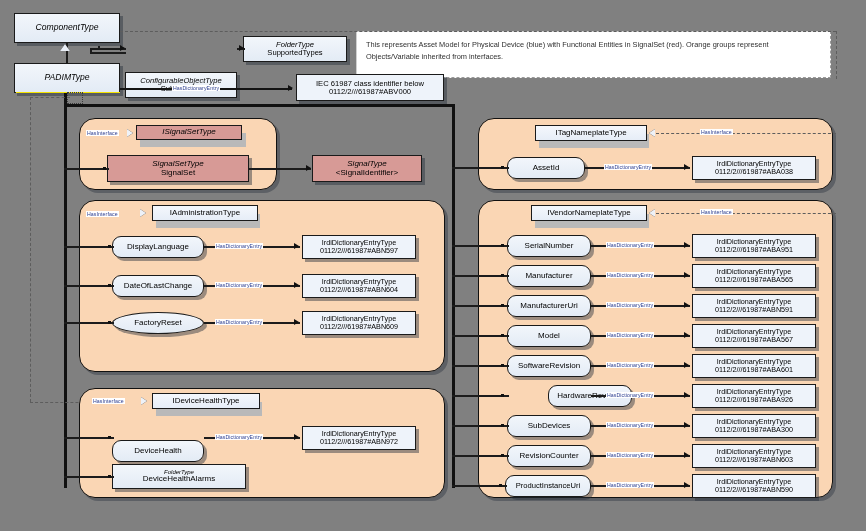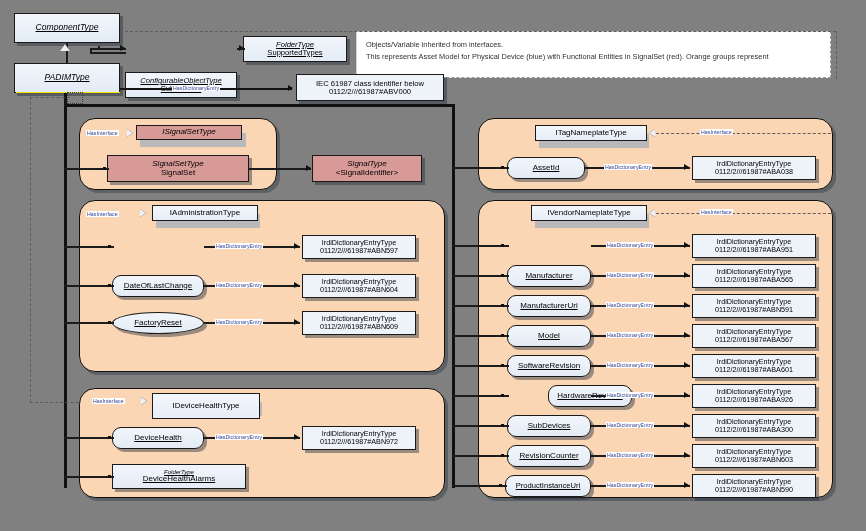--- a/index.html
+++ b/index.html
@@ -11,21 +11,21 @@
   #canvas{position:absolute;left:0;top:0;width:866px;height:531px;}
 
   
   .node{position:absolute;box-sizing:border-box;display:flex;flex-direction:column;
         align-items:center;justify-content:center;text-align:center;line-height:1.05;
         color:#000;}
   .shadow{box-shadow:3px 3px 0 rgba(40,48,60,.45);}
 
   
   .cls{background:linear-gradient(180deg,#f2f6fb 0%,#e3ebf5 100%);
-       border:1.5px solid #1a1a1a;text-decoration:underline;}
+       border:1.5px solid #1a1a1a;}
   .cls.sq{border-radius:0;}
   .cls.rnd{border-radius:9px;}
   .cls.oval{border-radius:50%;}
 
   
   .iface{background:linear-gradient(180deg,#f4f7fc 0%,#e6edf7 100%);
          border:1.5px solid #1a1a1a;}
   .ifaceshadow{position:absolute;background:#b9b9b9;border:0;}
 
   
@@ -90,22 +90,22 @@
   .fs75{font-size:7.6px;}
   .fs8{font-size:8px;}
   .fs85{font-size:8.6px;}
 </style>
 </head>
 <body>
 
 <div id="canvas">
 
   <div class="note" style="left:356px;top:31px;width:475px;height:47px;">
+    <div>This represents Asset Model for Physical Device (blue) with Functional Entities in SignalSet (red). Orange groups represent</div>
     <div>Objects/Variable inherited from interfaces.</div>
-    <div>This represents Asset Model for Physical Device (blue) with Functional Entities in SignalSet (red). Orange groups represent</div>
   </div>
 
   <div class="node cls sq shadow fs85 t-it" style="left:14px;top:13px;width:106px;height:30px;">
     <span>ComponentType</span>
   </div>
 
   <div class="ln v" style="left:66px;top:43px;height:27px;"></div>
   <div class="tri-up" style="left:60px;top:44px;"></div>
   <div class="ln v" style="left:66px;top:51px;height:19px;"></div>
 
@@ -178,20 +178,23 @@
   <div class="arrow" style="left:306px;top:165px;"></div>
 
   <div class="group" style="left:79px;top:200px;width:366px;height:172px;"></div>
   <div class="elabel" style="left:86px;top:211px;">HasInterface</div>
   <div class="tri-r" style="left:140px;top:209px;"></div>
   <div class="ifaceshadow" style="left:156px;top:214px;width:104px;height:14px;"></div>
   <div class="node iface sq fs8" style="left:152px;top:205px;width:106px;height:16px;">
     <span>IAdministrationType</span>
   </div>
 
+  <div class="node cls rnd shadow fs8" style="left:112px;top:236px;width:92px;height:22px;">
+    <span>DisplayLanguage</span>
+  </div>
   <div class="ln h" style="left:64px;top:246px;width:50px;"></div>
   <div class="sqdot" style="left:108px;top:245px;"></div>
   <div class="ln h" style="left:204px;top:246px;width:96px;"></div>
   <div class="arrow" style="left:294px;top:243px;"></div>
   <div class="elabel" style="left:215px;top:243px;">HasDictionaryEntry</div>
   <div class="node dict shadow fs7" style="left:302px;top:235px;width:114px;height:24px;">
     <span class="l1">IrdiDictionaryEntryType</span>
     <span>0112/2///61987#ABN597</span>
   </div>
 
@@ -218,25 +221,25 @@
   <div class="elabel" style="left:215px;top:319px;">HasDictionaryEntry</div>
   <div class="node dict shadow fs7" style="left:302px;top:311px;width:114px;height:24px;">
     <span class="l1">IrdiDictionaryEntryType</span>
     <span>0112/2///61987#ABN609</span>
   </div>
 
   <div class="group" style="left:79px;top:388px;width:366px;height:110px;"></div>
   <div class="elabel" style="left:92px;top:398px;">HasInterface</div>
   <div class="tri-r" style="left:141px;top:397px;"></div>
   <div class="ifaceshadow" style="left:156px;top:402px;width:106px;height:14px;"></div>
-  <div class="node iface sq fs8" style="left:152px;top:393px;width:108px;height:26px;">
+  <div class="node iface sq fs8" style="left:152px;top:393px;width:108px;height:16px;">
     <span>IDeviceHealthType</span>
   </div>
 
-  <div class="node cls rnd shadow fs8" style="left:112px;top:427px;width:92px;height:22px;">
+  <div class="node cls rnd shadow fs8" style="left:112px;top:440px;width:92px;height:22px;">
     <span>DeviceHealth</span>
   </div>
   <div class="ln h" style="left:64px;top:437px;width:50px;"></div>
   <div class="sqdot" style="left:108px;top:436px;"></div>
   <div class="ln h" style="left:204px;top:437px;width:96px;"></div>
   <div class="arrow" style="left:294px;top:434px;"></div>
   <div class="elabel" style="left:215px;top:434px;">HasDictionaryEntry</div>
   <div class="node dict shadow fs7" style="left:302px;top:426px;width:114px;height:24px;">
     <span class="l1">IrdiDictionaryEntryType</span>
     <span>0112/2///61987#ABN972</span>
@@ -273,20 +276,23 @@
 
   <div class="group" style="left:478px;top:200px;width:355px;height:298px;"></div>
   <div class="ifaceshadow" style="left:535px;top:214px;width:114px;height:14px;"></div>
   <div class="node iface sq fs8" style="left:531px;top:205px;width:116px;height:16px;">
     <span>IVendorNameplateType</span>
   </div>
   <div class="tri-l" style="left:649px;top:209px;"></div>
   <div class="dash h" style="left:656px;top:213px;width:180px;"></div>
   <div class="elabel" style="left:700px;top:209px;">HasInterface</div>
 
+  <div class="node cls rnd shadow fs8" style="left:507px;top:235px;width:84px;height:22px;">
+    <span>SerialNumber</span>
+  </div>
   <div class="ln h" style="left:452px;top:245px;width:57px;"></div>
     <div class="sqdot" style="left:501px;top:244px;"></div>
   <div class="ln h" style="left:591px;top:245px;width:99px;"></div>
     <div class="arrow" style="left:684px;top:242px;"></div>
   <div class="elabel" style="left:606px;top:242px;">HasDictionaryEntry</div>
   <div class="node dict shadow fs7" style="left:692px;top:234px;width:124px;height:24px;">
     <span class="l1">IrdiDictionaryEntryType</span>
     <span>0112/2///61987#ABA951</span>
   </div>
 

